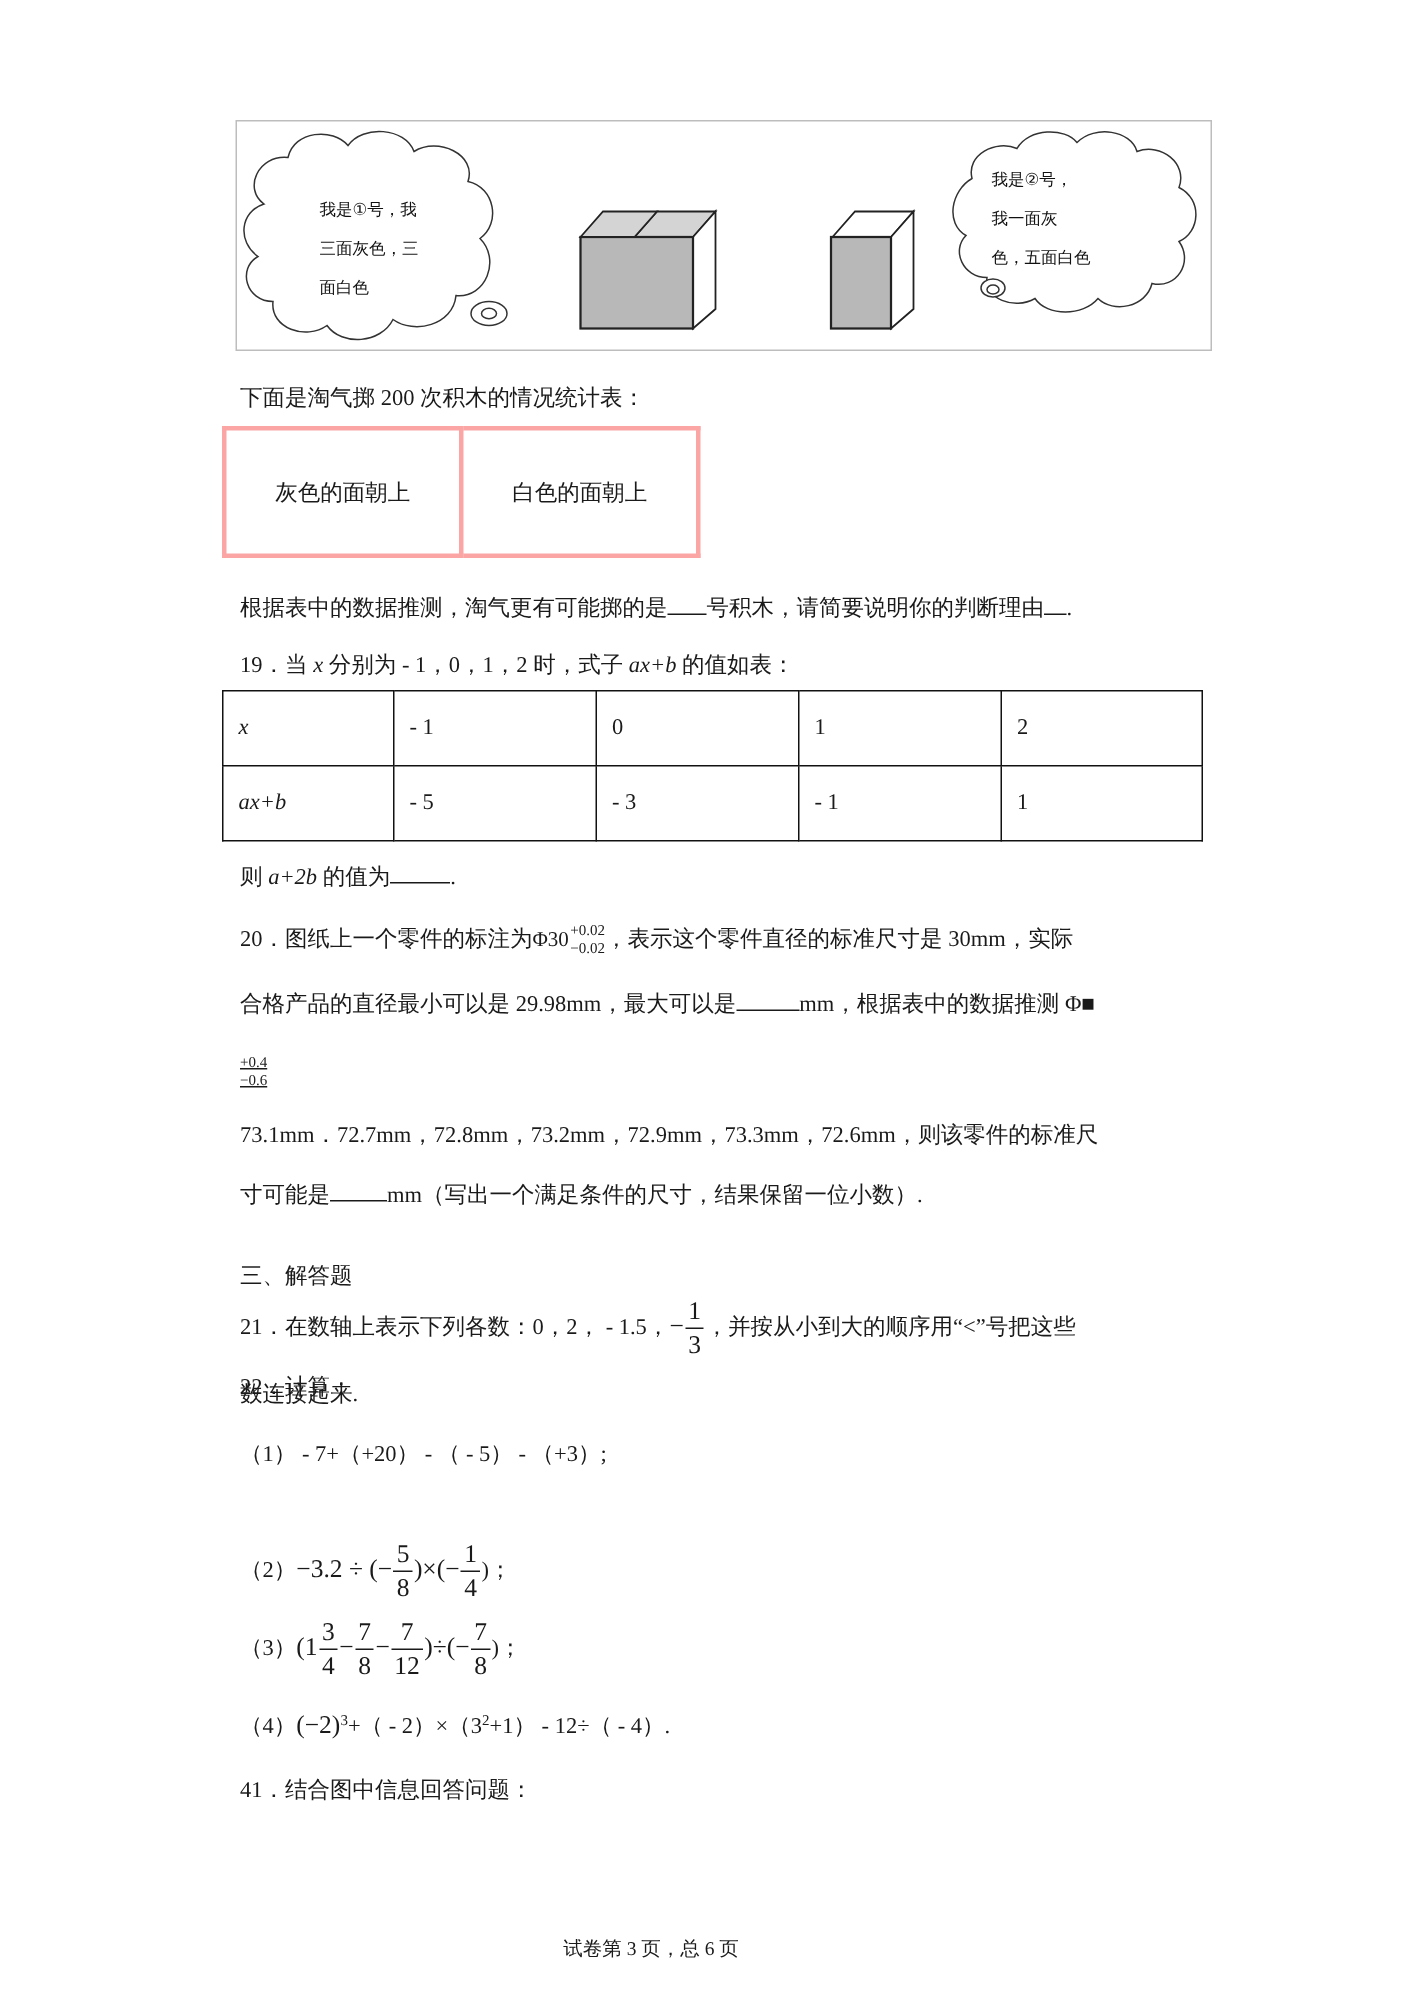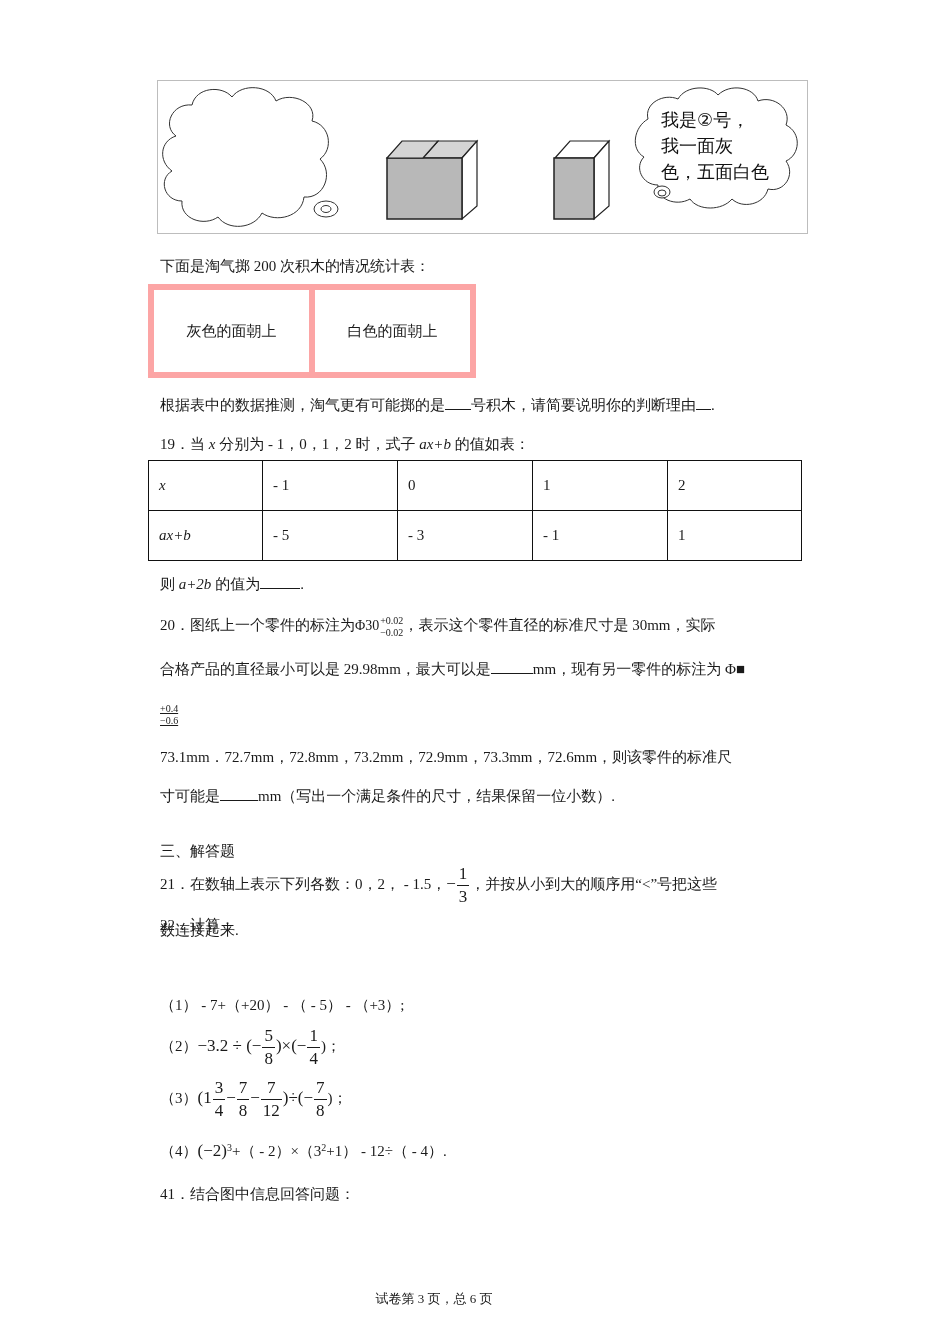--- a/index.html
+++ b/index.html
@@ -8,26 +8,26 @@
     font-family: "Liberation Serif", "DejaVu Serif", serif;
     color: #1a1a1a; font-size: 15px;
   }
   .abs { position: absolute; }
   .line { position: absolute; left: 160px; white-space: nowrap; font-size: 15px; line-height: 20px; }
   .i { font-style: italic; }
   .blank { display: inline-block; border-bottom: 1px solid #1a1a1a; height: 14px; vertical-align: baseline; }
 
   
   .figure { left: 157px; top: 80px; width: 651px; height: 154px; border: 1px solid #bdbdbd; box-sizing: border-box; }
-  .bubble-text { position: absolute; font-family: "DejaVu Sans", sans-serif; font-size: 18px; line-height: 26px; color: #111; white-space: nowrap; }
+  .bubble-text { position: absolute; font-family: "DejaVu Sans", sans-serif; font-size: 11px; line-height: 26px; color: #111; white-space: nowrap; }
 
   
   table { border-collapse: collapse; position: absolute; }
   .t1 { left: 148px; top: 284px; border: 2px solid #111; }
-  .t1 td { border: 6px solid #fca5a5; width: 123px; height: 50px; text-align: center; font-size: 15px; padding: 16px; }
+  .t1 td { border: 3px solid #fca5a5; width: 123px; height: 50px; text-align: center; font-size: 15px; padding: 16px; }
   .t2 { left: 148px; top: 460px; border: 1px solid #111; }
   .t2 td { border: 1px solid #111; height: 49px; font-size: 15px; padding: 0 0 0 10px; text-align: left; }
 
   
   .frac { display: inline-flex; flex-direction: column; align-items: center; vertical-align: middle; line-height: 22px; font-size: 17px; margin: 0 1px; }
   .frac .num { display: block; }
   .frac .den { display: block; border-top: 1px solid #1a1a1a; padding: 0 2px; }
   .tol { display: inline-flex; flex-direction: column; vertical-align: middle; font-size: 10px; line-height: 12px; margin-left: 1px; }
   .big { font-size: 14px; }
   .sup { font-size: 10px; vertical-align: 5px; }
@@ -57,20 +57,25 @@
       <rect x="229" y="77" width="75" height="61" fill="#b8b8b8" stroke-width="1.5"></rect>
       <polygon points="229,77 244,60 280,60 265,77" fill="#d4d4d4"></polygon>
     </g>
 
     <g stroke="#222" stroke-width="1.2">
       <polygon points="397,77 412,60 451,60 436,77" fill="#ffffff"></polygon>
       <polygon points="436,77 451,60 451,125 436,138" fill="#ffffff"></polygon>
       <rect x="396" y="77" width="40" height="61" fill="#b8b8b8" stroke-width="1.5"></rect>
     </g>
   </svg>
+  <div class="bubble-text" style="left:55px;top:46px;">
+    <div>我是①号，我</div>
+    <div>三面灰色，三</div>
+    <div>面白色</div>
+  </div>
   <div class="bubble-text" style="left:503px;top:26px;">
     <div>我是②号，</div>
     <div>我一面灰</div>
     <div>色，五面白色</div>
   </div>
 </div>
 
 <div class="line" style="top:256px;">下面是淘气掷 200 次积木的情况统计表：</div>
 
 <table class="t1">
@@ -113,21 +118,21 @@
   <span>则 </span><span class="i">a+2b</span><span> 的值为</span><span class="blank" style="width:40px"></span><span>.</span>
 </div>
 
 <div class="line" style="top:615px;">
   <span>20．</span><span>图纸上一个零件的标注为</span><span class="big">Φ30</span><span class="tol">
       <span>+0.02</span>
       <span>−0.02</span>
     </span><span>，表示这个零件直径的标准尺寸是 30mm，实际</span>
 </div>
 <div class="line" style="top:659px;">
-  <span>合格产品的直径最小可以是 29.98mm，最大可以是</span><span class="blank" style="width:42px"></span><span>mm，现有另一零件的标注为 Φ■</span>
+  <span>合格产品的直径最小可以是 29.98mm，最大可以是</span><span class="blank" style="width:42px"></span><span>mm，根据表中的数据推测 Φ■</span>
 </div>
 <div class="line" style="top:703px;">
   <span class="tol" style="margin-left:0;margin-right:1px;text-decoration:underline;">
       <span>+0.4</span>
       <span>−0.6</span>
     </span>
 </div>
 <div class="line" style="top:747px;">73.1mm．72.7mm，72.8mm，73.2mm，72.9mm，73.3mm，72.6mm，则该零件的标准尺</div>
 <div class="line" style="top:786px;">
   <span>寸可能是</span><span class="blank" style="width:38px"></span><span>mm（写出一个满足条件的尺寸，结果保留一位小数）.</span>
@@ -137,21 +142,21 @@
 
 <div class="line" style="top:862px; line-height:44px;">
   <span>21．</span><span>在数轴上表示下列各数：0，2， - 1.5，</span><span style="font-size:17px">−</span><span class="frac">
       <span class="num">1</span>
       <span class="den">3</span>
     </span><span>，并按从小到大的顺序用“&lt;”号把这些</span>
 </div>
 <div class="line" style="top:920px;">数连接起来.</div>
 
 <div class="line" style="top:915px;">22．计算：</div>
-<div class="line" style="top:995px;text-align:right;">（1） - 7+（+20） - （ - 5） - （+3）;</div>
+<div class="line" style="top:960px;text-align:right;">（1） - 7+（+20） - （ - 5） - （+3）;</div>
 
 <div class="line" style="top:1024px; line-height:44px;">
   <span>（2）</span><span style="font-size:17px">−3.2 ÷ (−</span><span class="frac">
       <span class="num">5</span>
       <span class="den">8</span>
     </span><span style="font-size:17px">)×(−</span><span class="frac">
       <span class="num">1</span>
       <span class="den">4</span>
     </span><span>)；</span>
 </div>

